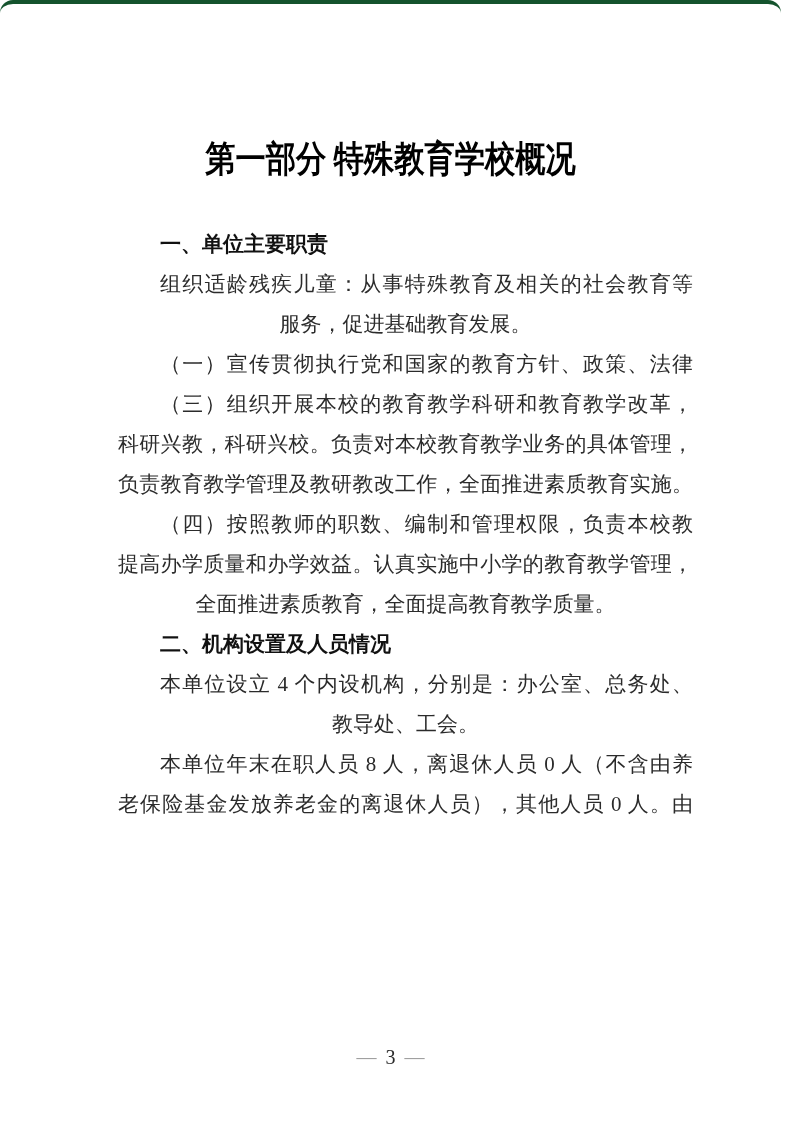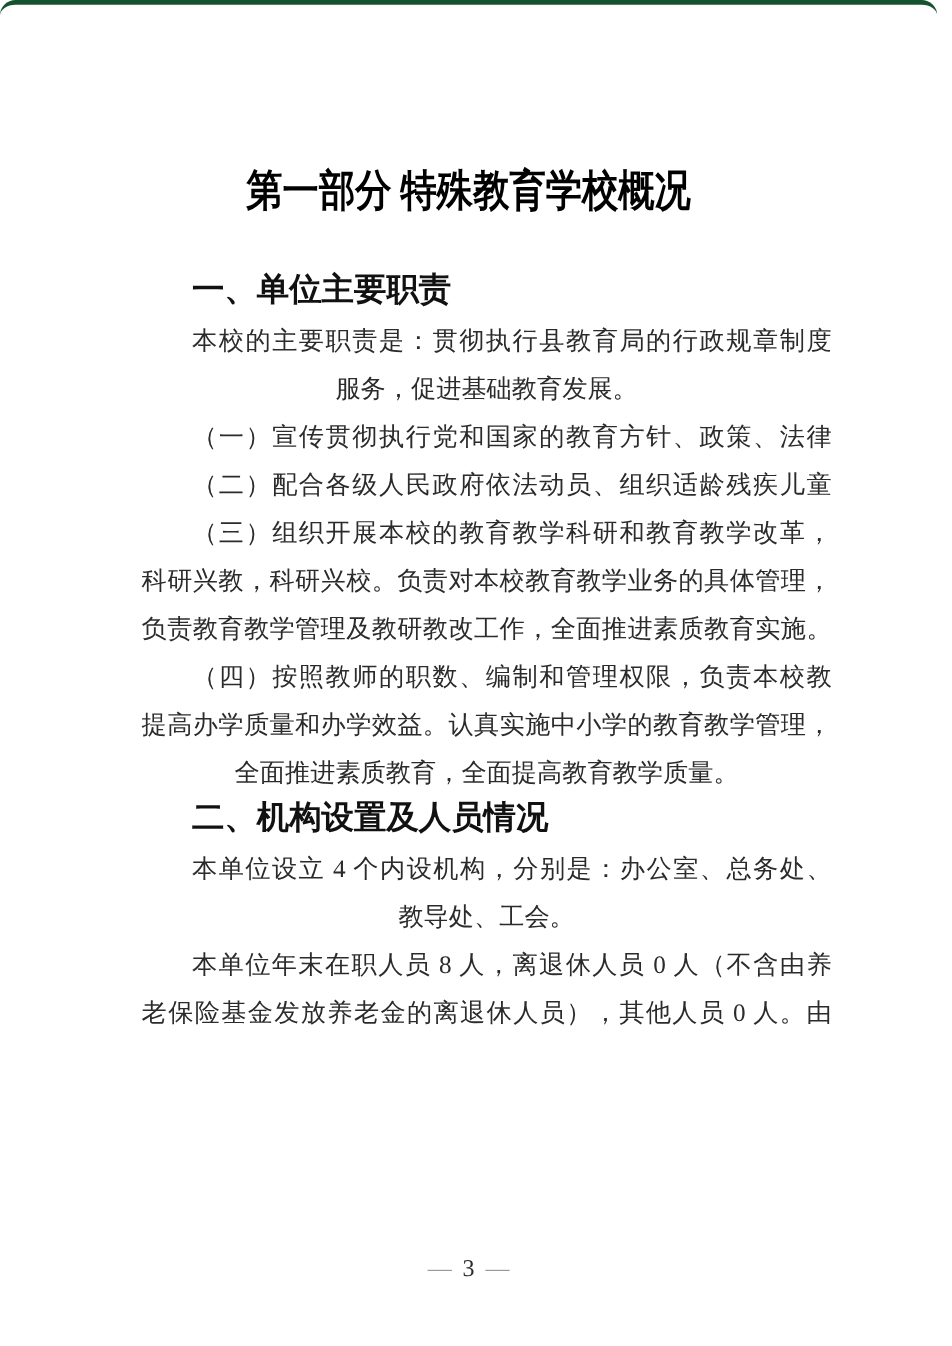--- a/index.html
+++ b/index.html
@@ -54,23 +54,23 @@
   }
   .line.indent {
     text-indent: 42px;
   }
   .line.justify {
     white-space: normal;
     text-align: justify;
     text-align-last: justify;
   }
   .line.heading {
-    font-family: Liberation Mono, monospace;
+    font-family: Liberation Sans, sans-serif;
     font-weight: 700;
-    font-size: 27px;
+    font-size: 21px;
     padding-left: 42px;
     color: var(--heading, #111111);
   }
   .footer {
     position: absolute;
     top: 1033px;
     left: 0;
     width: 100%;
     height: 40px;
     line-height: 40px;
@@ -88,24 +88,23 @@
   }
 </style>
 </head>
 <body>
 
 <div class="page">
   <h1 class="doc-title">第一部分 特殊教育学校概况</h1>
 
   <div class="content">
       <div class="line heading">一、单位主要职责</div>
-      <div class="line body indent justify">本校的主要职责是：贯彻执行县教育局的行政规章制度</div>
+      <div class="line body indent justify">组织适龄残疾儿童：从事特殊教育及相关的社会教育等</div>
       <div class="line body">服务，促进基础教育发展。</div>
       <div class="line body indent justify">（一）宣传贯彻执行党和国家的教育方针、政策、法律</div>
-      <div class="line body indent justify">（二）配合各级人民政府依法动员、组织适龄残疾儿童</div>
       <div class="line body indent justify">（三）组织开展本校的教育教学科研和教育教学改革，</div>
       <div class="line body justify">科研兴教，科研兴校。负责对本校教育教学业务的具体管理，</div>
       <div class="line body justify">负责教育教学管理及教研教改工作，全面推进素质教育实施。</div>
       <div class="line body indent justify">（四）按照教师的职数、编制和管理权限，负责本校教</div>
       <div class="line body justify">提高办学质量和办学效益。认真实施中小学的教育教学管理，</div>
       <div class="line body">全面推进素质教育，全面提高教育教学质量。</div>
       <div class="line heading">二、机构设置及人员情况</div>
       <div class="line body indent justify">本单位设立 4 个内设机构，分别是：办公室、总务处、</div>
       <div class="line body">教导处、工会。</div>
       <div class="line body indent justify">本单位年末在职人员 8 人，离退休人员 0 人（不含由养</div>

